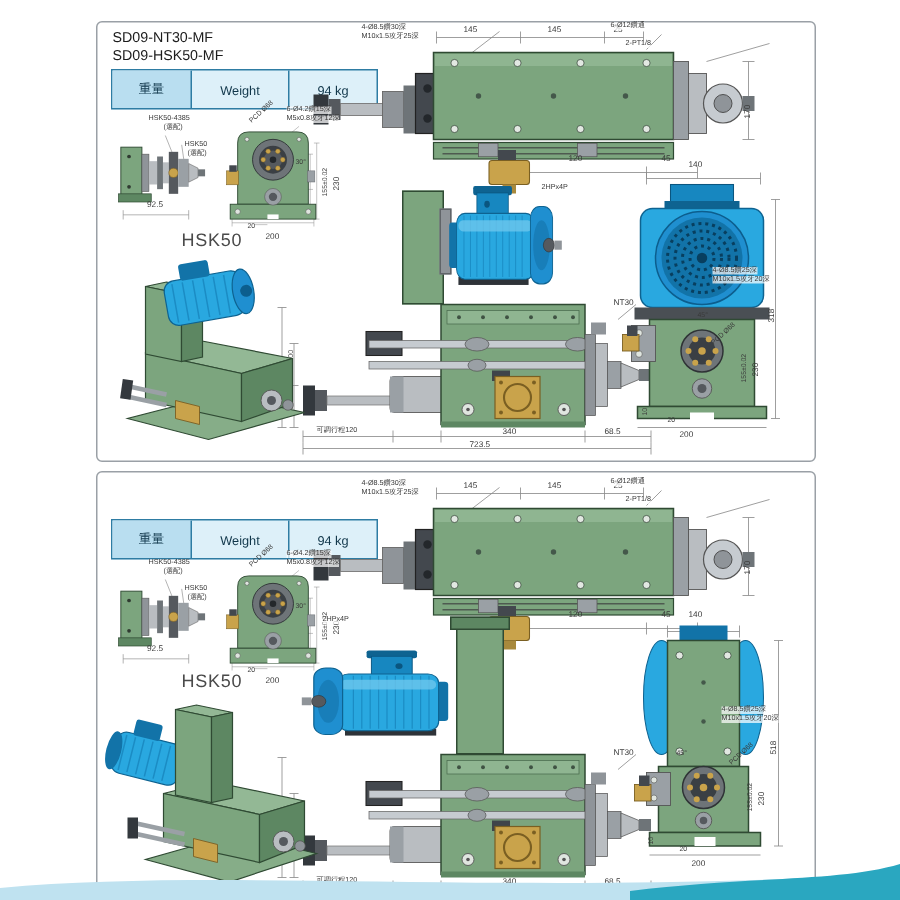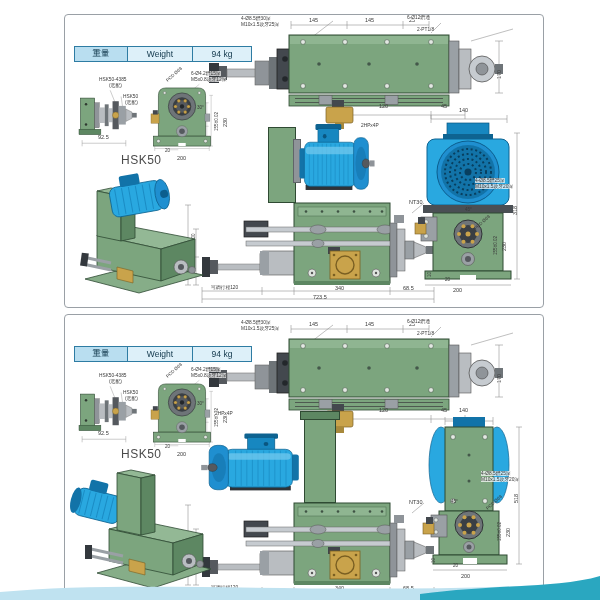--- a/index.html
+++ b/index.html
@@ -5,21 +5,21 @@
   html,body{margin:0;padding:0}
   body{width:600px;height:600px;position:relative;background:#fff;
        font-family:"Liberation Sans",sans-serif;overflow:hidden}
   .panel{position:absolute;left:64px;width:478px;border:1px solid #9aa0a6;
          border-radius:4px;background:#fff}
   #panel-mf{top:14px;height:292px}
   #panel-mb{top:314px;height:288px}
   .models{position:absolute;left:10px;top:5px;font-size:9.5px;line-height:11.5px;color:#1c1c1c}
   .wtable{position:absolute;left:9px;top:31px;display:flex;border:1px solid #2e7ca3;
           font-size:8.5px;color:#10364a;background:#ddf0f9}
-  .wtable .c{height:14px;display:flex;align-items:center;justify-content:center;
+  .wtable .c{height:25px;display:flex;align-items:center;justify-content:center;
              border-right:1px solid #2e7ca3}
   .wtable .c1{width:52px;background:#b9def0}
   .wtable .c2{width:64px}
   .wtable .c3{width:58px;border-right:none}
   svg.d{position:absolute;overflow:visible}
   .dim{position:absolute;font-size:5.5px;color:#3a3a3a;white-space:nowrap;line-height:6px}
   .dim.s{font-size:4.6px}
   .note{position:absolute;font-size:4.8px;color:#3a3a3a;white-space:nowrap;line-height:5.4px;
         background:rgba(255,255,255,.72)}
   .v{transform:rotate(-90deg);transform-origin:0 0}
@@ -286,20 +286,24 @@
   <rect x="8" y="100" width="7" height="14" fill="#33383d"></rect>
   <polygon points="52,114 68,118 68,130 52,126" fill="#c9a34b" stroke="#7a5f22" stroke-width=".6"></polygon>
   <circle cx="112" cy="116" r="7" fill="#b9bdc1" stroke="#555" stroke-width=".6"></circle>
   <circle cx="112" cy="116" r="3" fill="#55595e"></circle>
   <circle cx="123" cy="119" r="3.5" fill="#8f9499" stroke="#555" stroke-width=".5"></circle>
 </g>
 </defs>
 </svg>
 
 <div class="panel" id="panel-mf">
+  <div class="models">
+    <div>SD09-NT30-MF</div>
+    <div>SD09-HSK50-MF</div>
+  </div>
   <div class="wtable">
     <div class="c c1">重量</div>
     <div class="c c2">Weight</div>
     <div class="c c3">94 kg</div>
   </div>
 
   <svg class="d" style="left:104px;top:0;width:340px;height:130px" viewBox="0 0 340 130">
       <use href="#sym-topview"></use>
     </svg>
   <div class="note" style="left:176px;top:1px">4-Ø8.5鑽30深</div>

